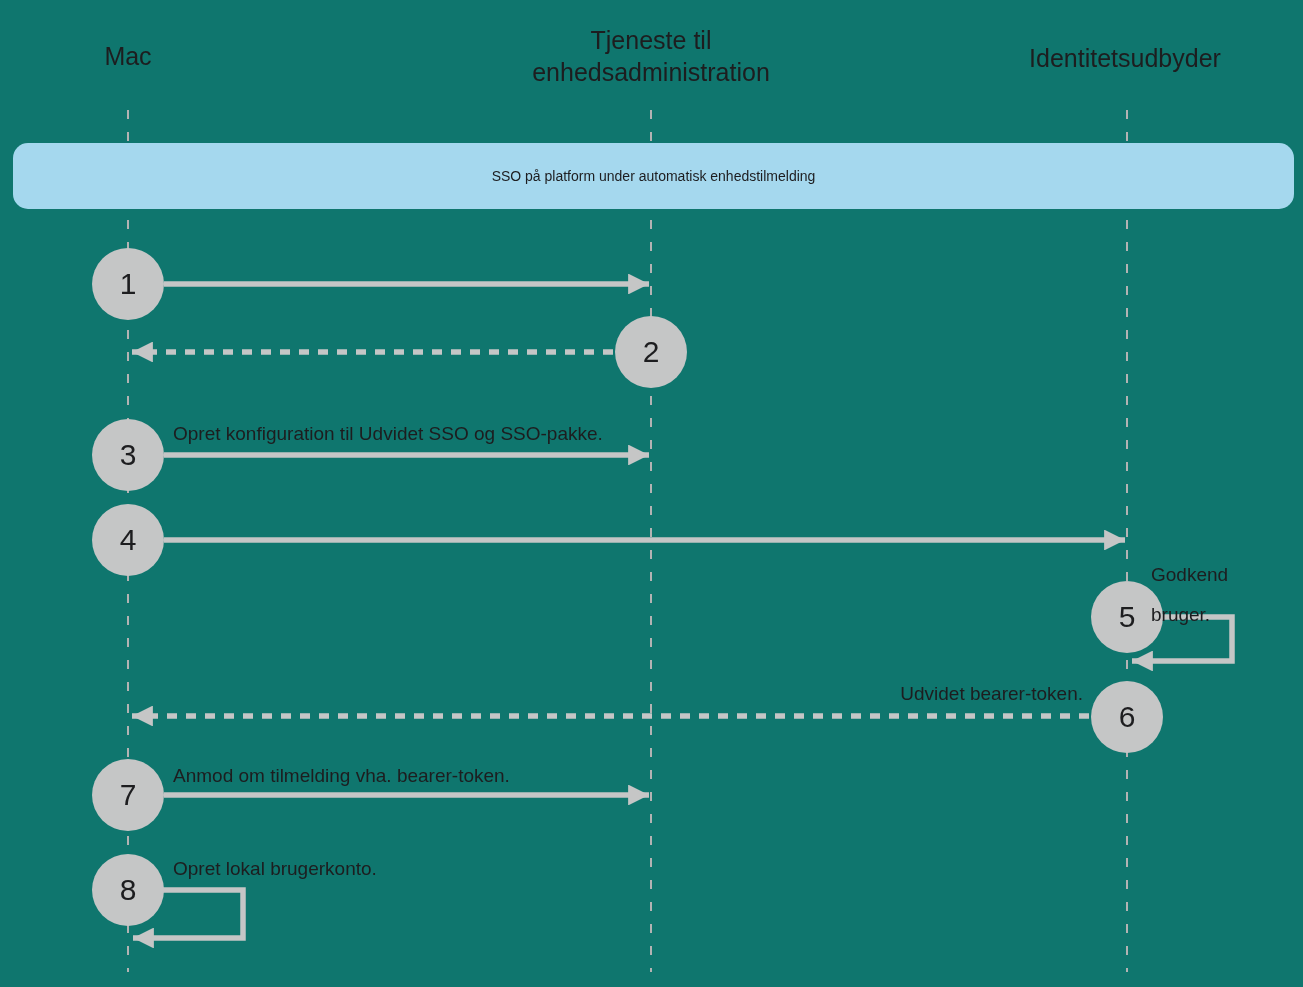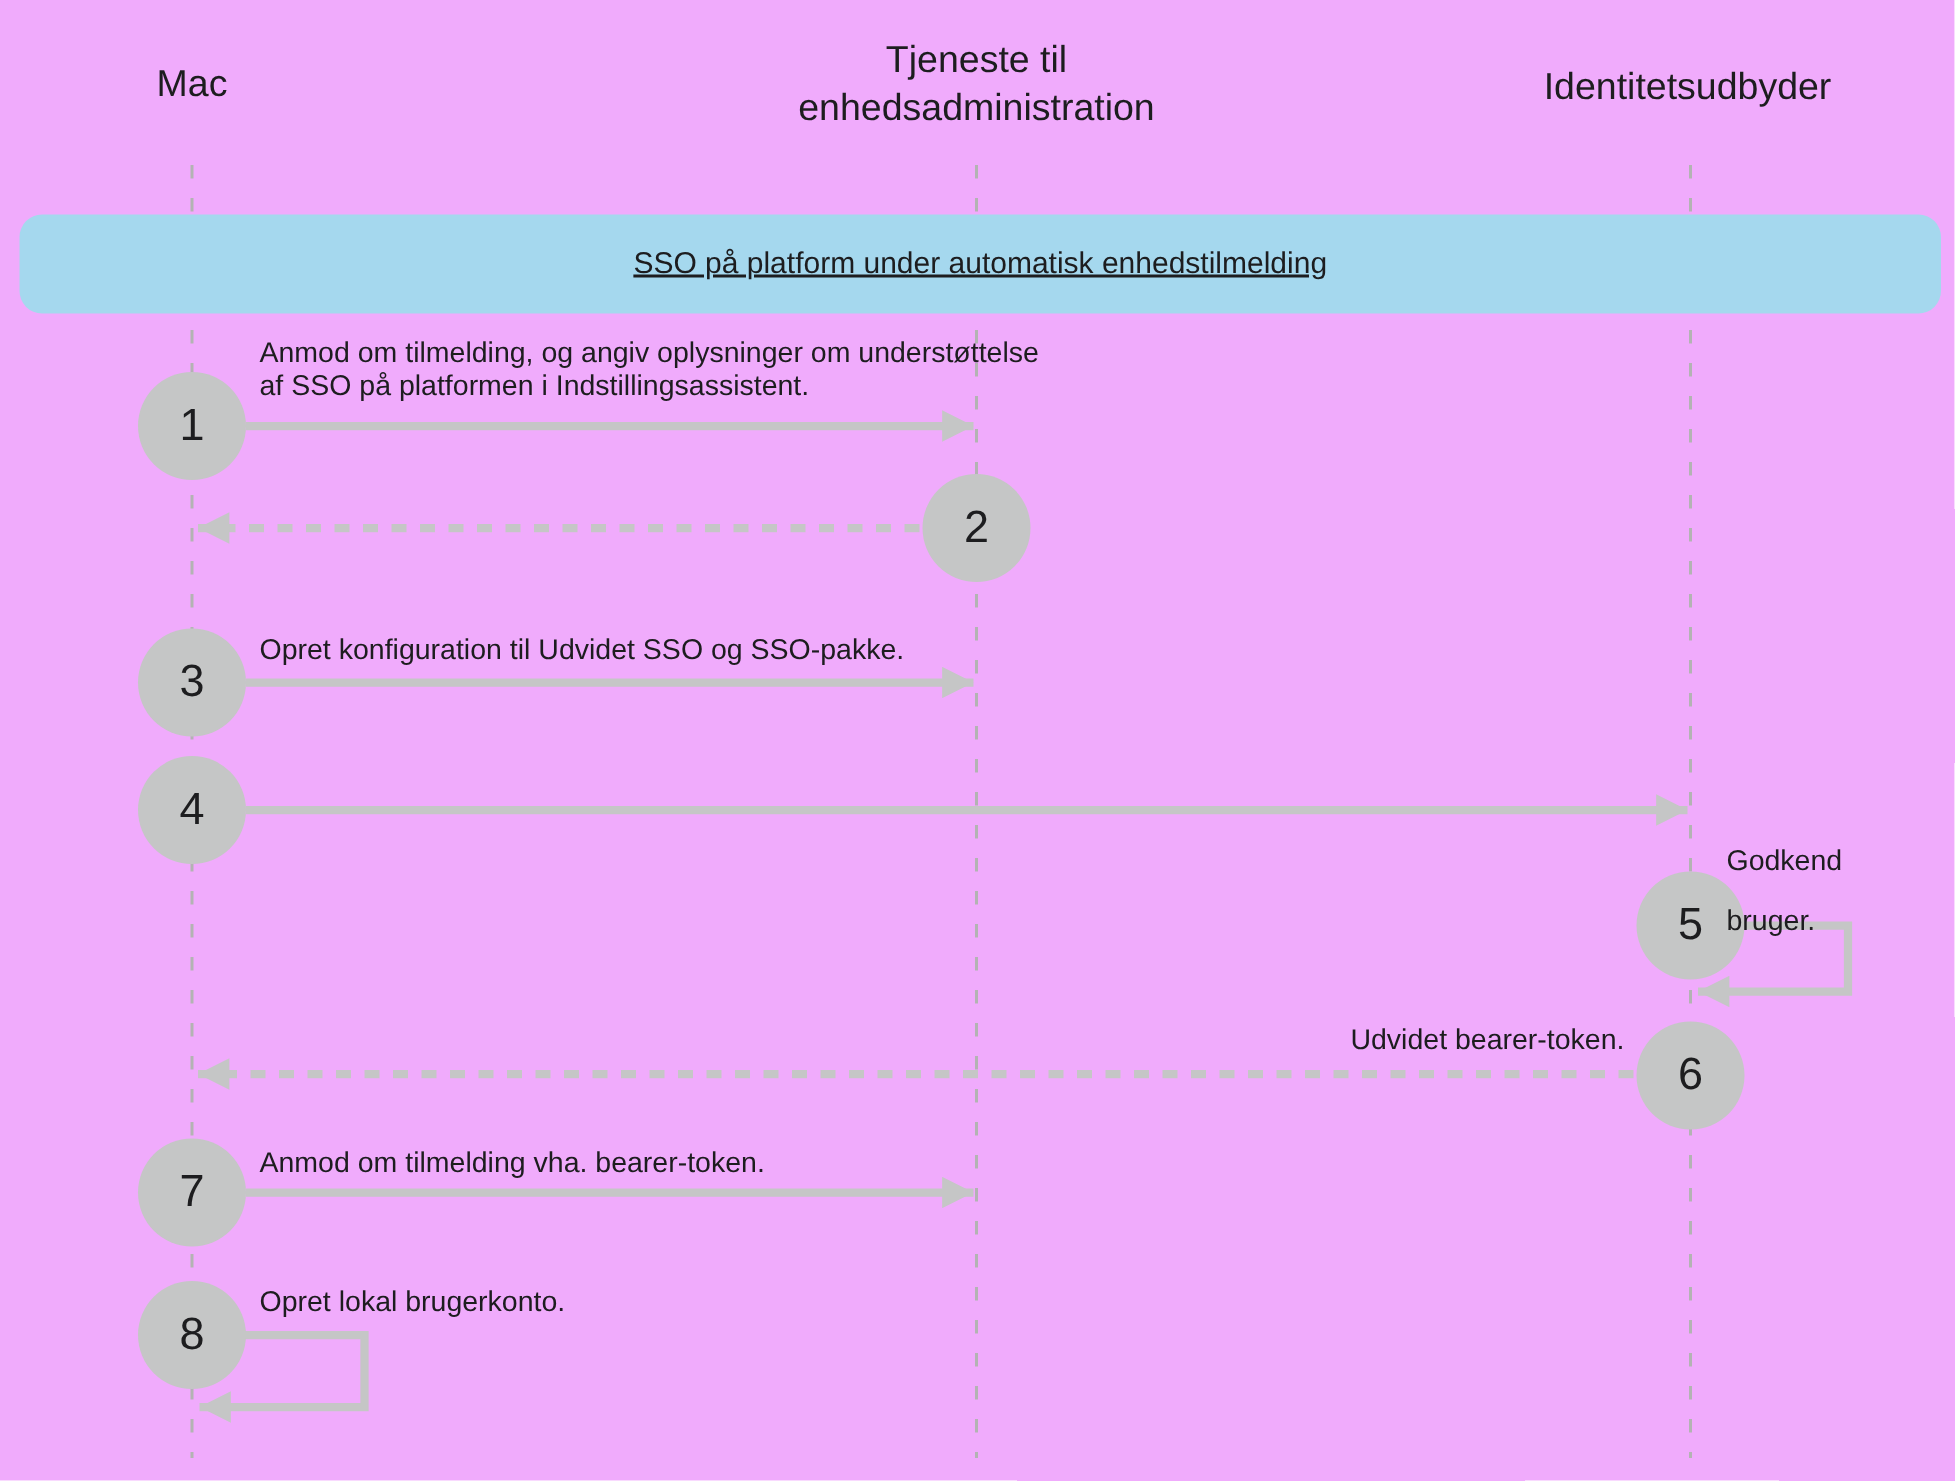--- a/index.html
+++ b/index.html
@@ -1,20 +1,20 @@
 <!DOCTYPE html>
 <html><head>
 <meta charset="utf-8">
 <style>
   html, body { margin: 0; padding: 0; background: #ffffff; }
   .diagram {
     position: relative;
     width: 1303px;
     height: 987px;
-    background: #f0abfc;
+    background: #0f766e;
     font-family: "Liberation Sans", sans-serif;
     color: #1d1d1f;
     overflow: hidden;
   }
   .actor-label {
     position: absolute;
     transform: translateX(-50%);
     font-size: 25px;
     font-weight: 500;
     line-height: 32px;
@@ -26,23 +26,22 @@
     position: absolute;
     left: 13px; top: 143px;
     width: 1281px; height: 66px;
     background: #a5d8ee;
     border-radius: 15px;
     display: flex;
     align-items: center;
     justify-content: center;
   }
   .banner-text {
-    font-size: 20px;
+    font-size: 14px;
     color: #1d1d1f;
-    text-decoration: underline;
   }
   .step-circle {
     position: absolute;
     width: 72px; height: 72px;
     border-radius: 50%;
     background: #c5c6c6;
     display: flex;
     align-items: center;
     justify-content: center;
     font-size: 30px;
@@ -97,22 +96,20 @@
   <div class="actor-label" style="left:128px; top:40px;">Mac</div>
   <div class="actor-label" style="left:1125px; top:42px;">Identitetsudbyder</div>
   <div class="actor-label" style="left:651px; top:24px;">Tjeneste til
 enhedsadministration</div>
 
   <div class="banner">
     <span class="banner-text">SSO på platform under automatisk enhedstilmelding</span>
   </div>
 
   <div class="step-circle" style="left:92px; top:248px;">1</div>
-  <div class="step-label" style="left:173px; top:225px;">Anmod om tilmelding, og angiv oplysninger om understøttelse
-af SSO på platformen i Indstillingsassistent.</div>
 
   <div class="step-circle" style="left:615px; top:316px;">2</div>
 
   <div class="step-circle" style="left:92px; top:419px;">3</div>
   <div class="step-label" style="left:173px; top:423px;">Opret konfiguration til Udvidet SSO og SSO-pakke.</div>
 
   <div class="step-circle" style="left:92px; top:504px;">4</div>
 
   <div class="step-circle" style="left:1091px; top:581px;">5</div>
   <div class="step-label" style="left:1151px; top:555px; line-height:40px;">Godkend

